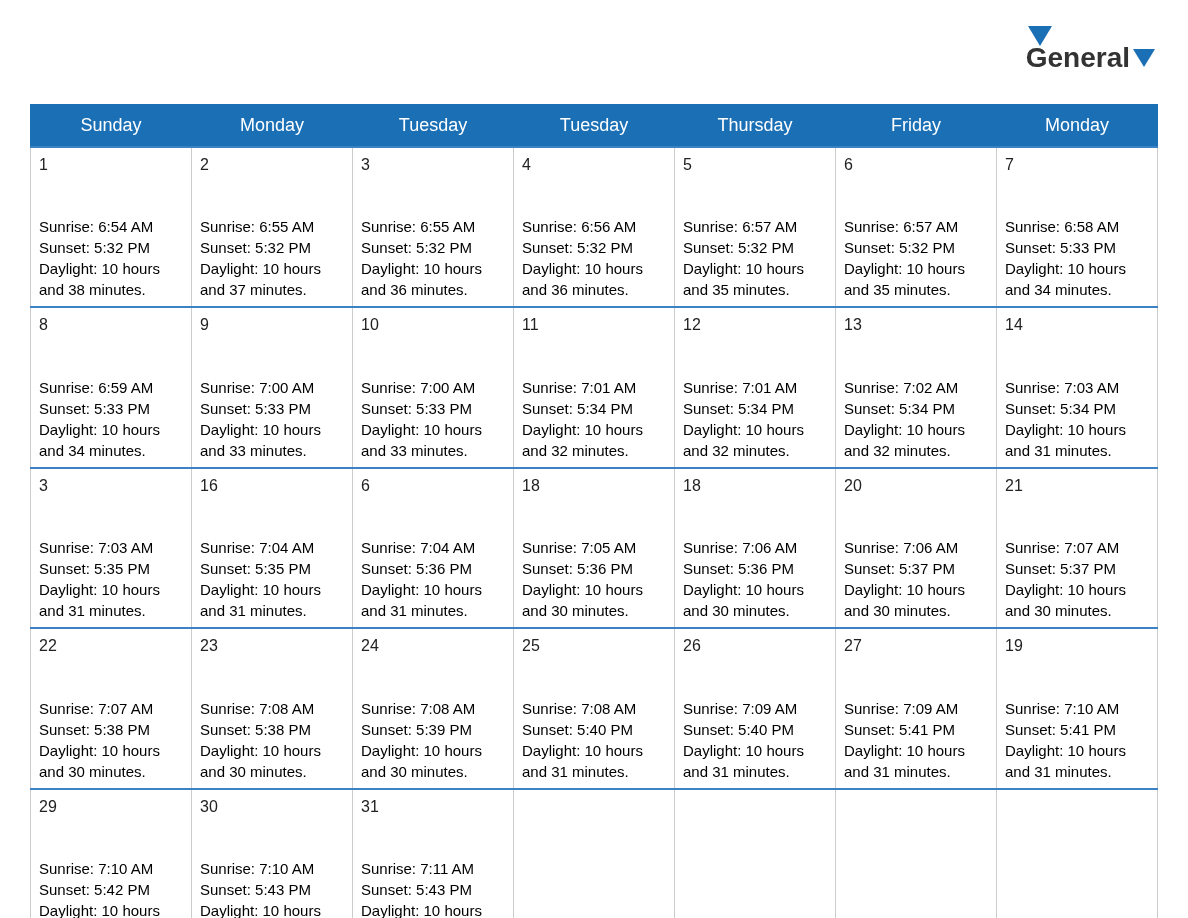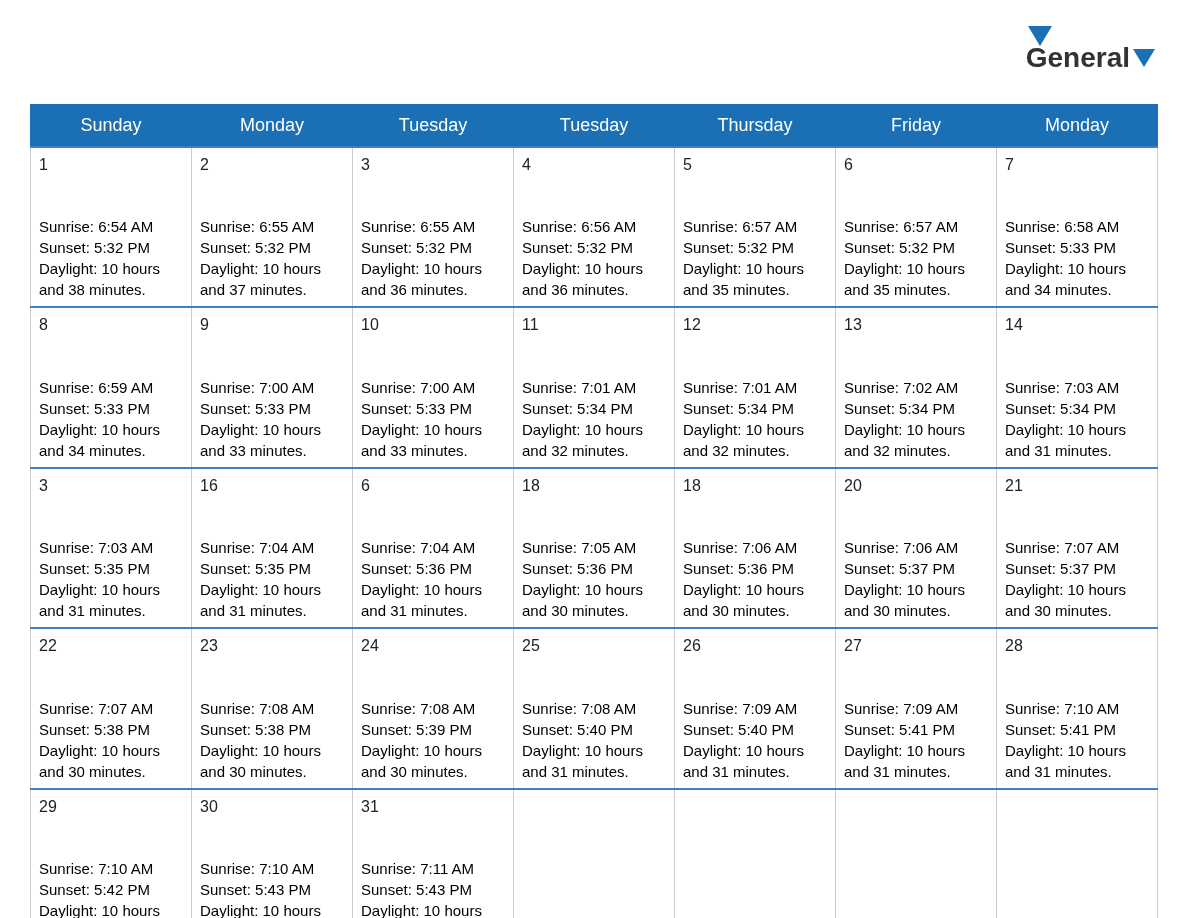--- a/index.html
+++ b/index.html
@@ -246,21 +246,21 @@
         </td>
         <td>
           <span class="day-number">26</span>
           <div class="day-info">Sunrise: 7:09 AM<br>Sunset: 5:40 PM<br>Daylight: 10 hours<br>and 31 minutes.</div>
         </td>
         <td>
           <span class="day-number">27</span>
           <div class="day-info">Sunrise: 7:09 AM<br>Sunset: 5:41 PM<br>Daylight: 10 hours<br>and 31 minutes.</div>
         </td>
         <td>
-          <span class="day-number">28</span>
+          <span class="day-number">19</span>
           <div class="day-info">Sunrise: 7:10 AM<br>Sunset: 5:41 PM<br>Daylight: 10 hours<br>and 31 minutes.</div>
         </td>
       </tr>
       <tr>
         <td>
           <span class="day-number">29</span>
           <div class="day-info">Sunrise: 7:10 AM<br>Sunset: 5:42 PM<br>Daylight: 10 hours<br>and 31 minutes.</div>
         </td>
         <td>
           <span class="day-number">30</span>

